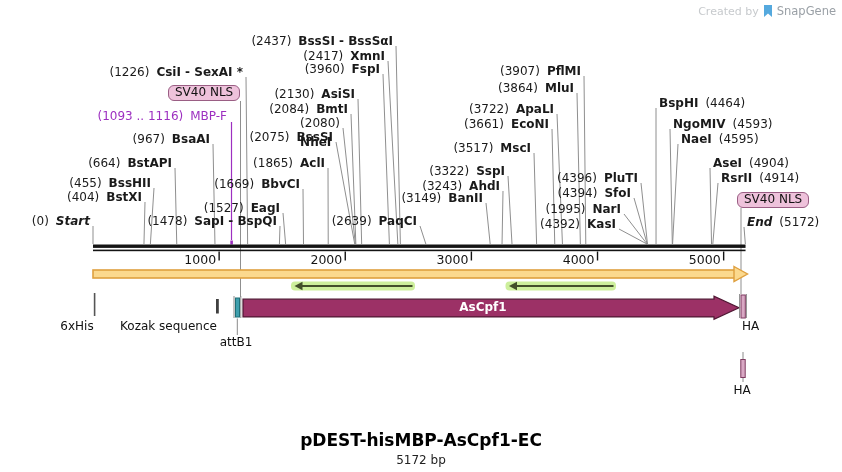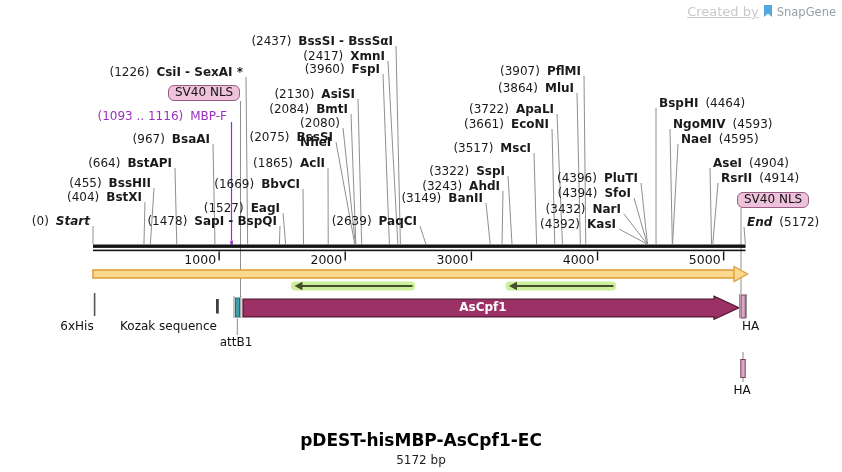--- a/index.html
+++ b/index.html
@@ -15,21 +15,21 @@
   .purple{color:#9d2fc0;}
   .badge{position:absolute;font-size:12px;line-height:13px;padding:0 6px;border-radius:6px;
          background:#eec2db;border:1px solid #9a5e84;color:#111;white-space:nowrap;height:14px;}
   .feature-label{position:absolute;font-size:12px;line-height:13px;color:#111;
                  transform:translateX(-50%);white-space:nowrap;}
   .feature-label.inside{color:#ffffff;font-weight:bold;}
   .title-block{position:absolute;left:0;right:0;top:430px;text-align:center;}
   .title{font-size:17px;font-weight:bold;color:#000;}
   .size{font-size:12px;color:#222;margin-top:3px;}
   .watermark{position:absolute;top:4px;right:6px;display:flex;align-items:center;gap:4px;}
-  .wm-created{font-size:13px;color:#c7cacd;text-decoration:underline;}
+  .wm-created{font-size:11px;color:#c7cacd;}
   .wm-brand{font-size:11.5px;color:#9aa0a6;}
 </style>
 </head>
 <body>
 
 <div class="canvas">
   <div class="watermark">
     <span class="wm-created">Created by</span>
     <svg width="10" height="13" viewBox="0 0 10 13">
       <path d="M1,0 H9 V12 L5,8.6 L1,12 Z" fill="#55a9de"></path>
@@ -218,21 +218,21 @@
       </div>
       <div class="enzyme-label" style="top: 172px; right: 204px;">
         <span class="pos">(4396)</span>
         <span class="name">PluTI</span>
       </div>
       <div class="enzyme-label" style="top: 187px; right: 211px;">
         <span class="pos">(4394)</span>
         <span class="name">SfoI</span>
       </div>
       <div class="enzyme-label" style="top: 203px; right: 221px;">
-        <span class="pos">(3432)</span>
+        <span class="pos">(1995)</span>
         <span class="name">NarI</span>
       </div>
       <div class="enzyme-label" style="top: 218px; right: 226px;">
         <span class="pos">(4392)</span>
         <span class="name">KasI</span>
       </div>
       <div class="enzyme-label" style="top: 97px; left: 659px;">
         <span class="name">BspHI</span>
         <span class="pos">(4464)</span>
       </div>

